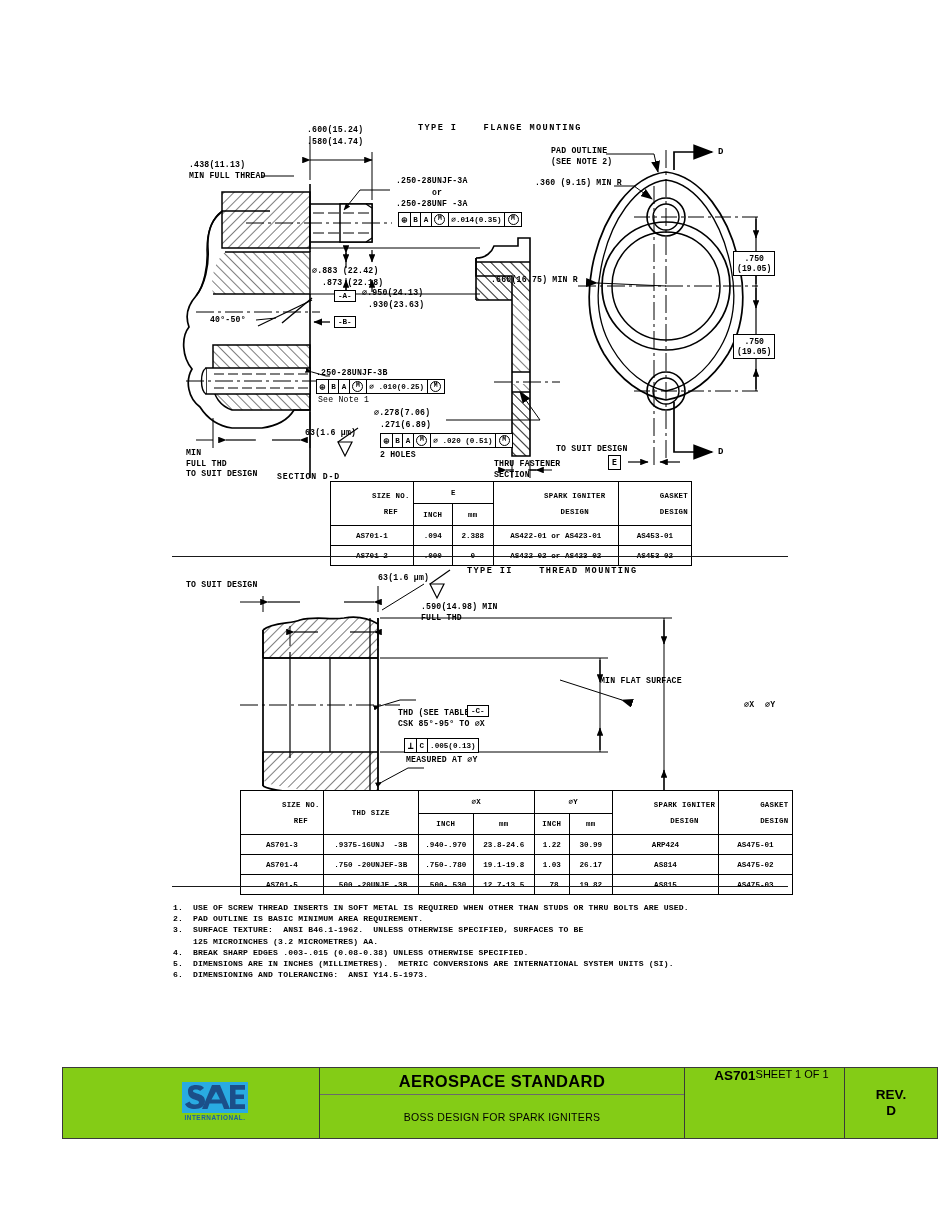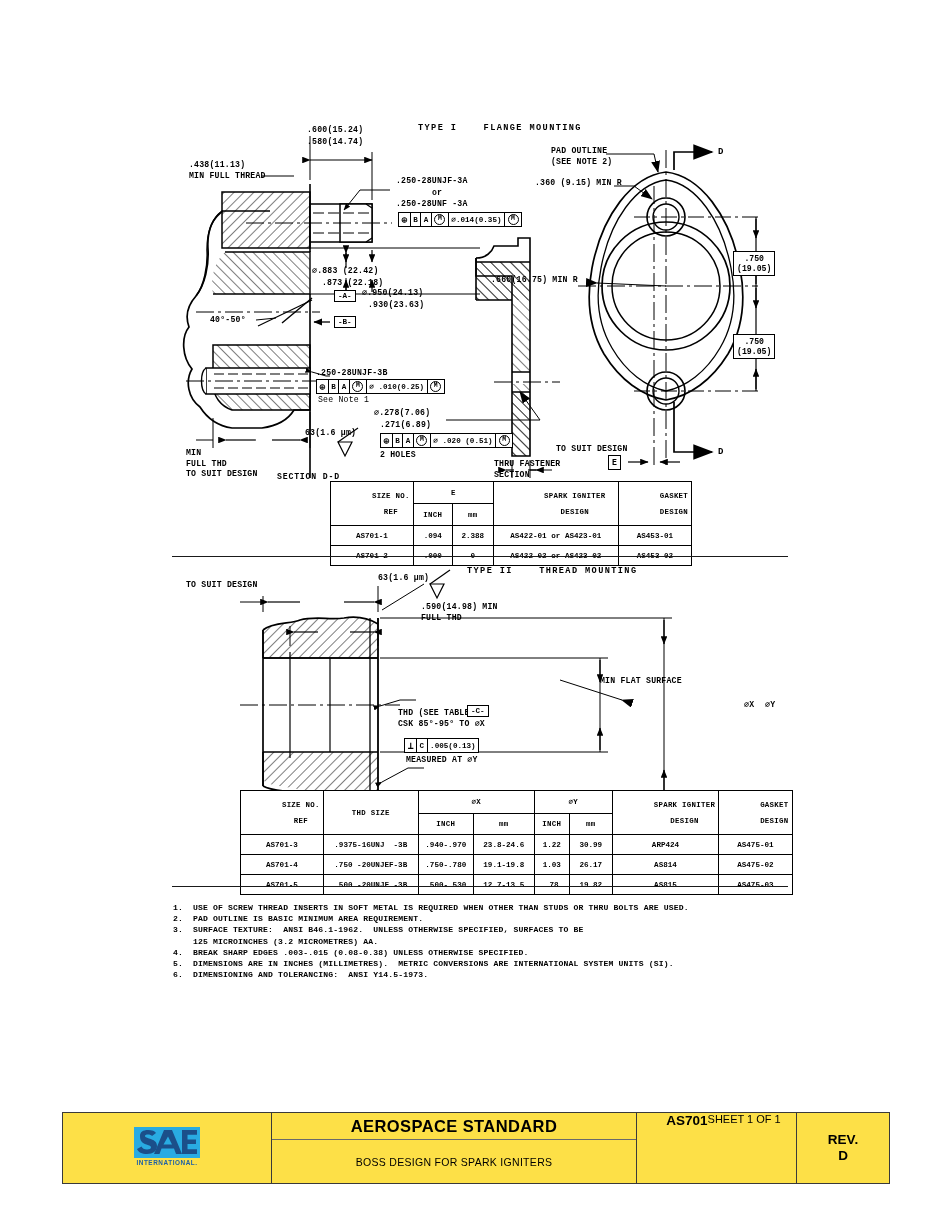--- a/index.html
+++ b/index.html
@@ -30,22 +30,22 @@
            padding:1.5px 3px;font-weight:700;}
   table.dt th{font-size:7.4px;letter-spacing:.3px;}
   table.dt td.body{height:16px;text-align:center;}
   
   .notes{position:absolute;font-family:"Liberation Mono",monospace;font-size:8.1px;
          font-weight:700;line-height:11.2px;letter-spacing:.15px;}
   .notes .row{display:flex;}
   .notes .num{width:20px;flex:0 0 20px;}
   .notes .txt{white-space:pre;}
   
-  #titleblock{position:absolute;left:62px;top:1112px;width:826px;height:70px;
-              border:1.3px solid #3a3a3a;display:flex;background:#fde047;}
+  #titleblock{position:absolute;left:62px;top:1067px;width:826px;height:70px;
+              border:1.3px solid #3a3a3a;display:flex;background:#84cc16;padding-left:48px;}
   #tb-logo{width:208px;border-right:1.3px solid #3a3a3a;display:flex;
            align-items:center;justify-content:center;}
   #tb-mid{flex:1;display:flex;flex-direction:column;border-right:1.3px solid #3a3a3a;}
   #tb-mid-top{height:26px;border-bottom:1.3px solid #6a6a6a;display:flex;
               align-items:center;justify-content:center;}
   #tb-mid-bot{flex:1;display:flex;align-items:center;justify-content:center;}
   #tb-doc{width:145px;border-right:1.3px solid #3a3a3a;display:flex;flex-direction:row;
           justify-content:center;padding-left:14px;}
   #tb-rev{width:92px;display:flex;flex-direction:column;align-items:center;
           justify-content:center;}

